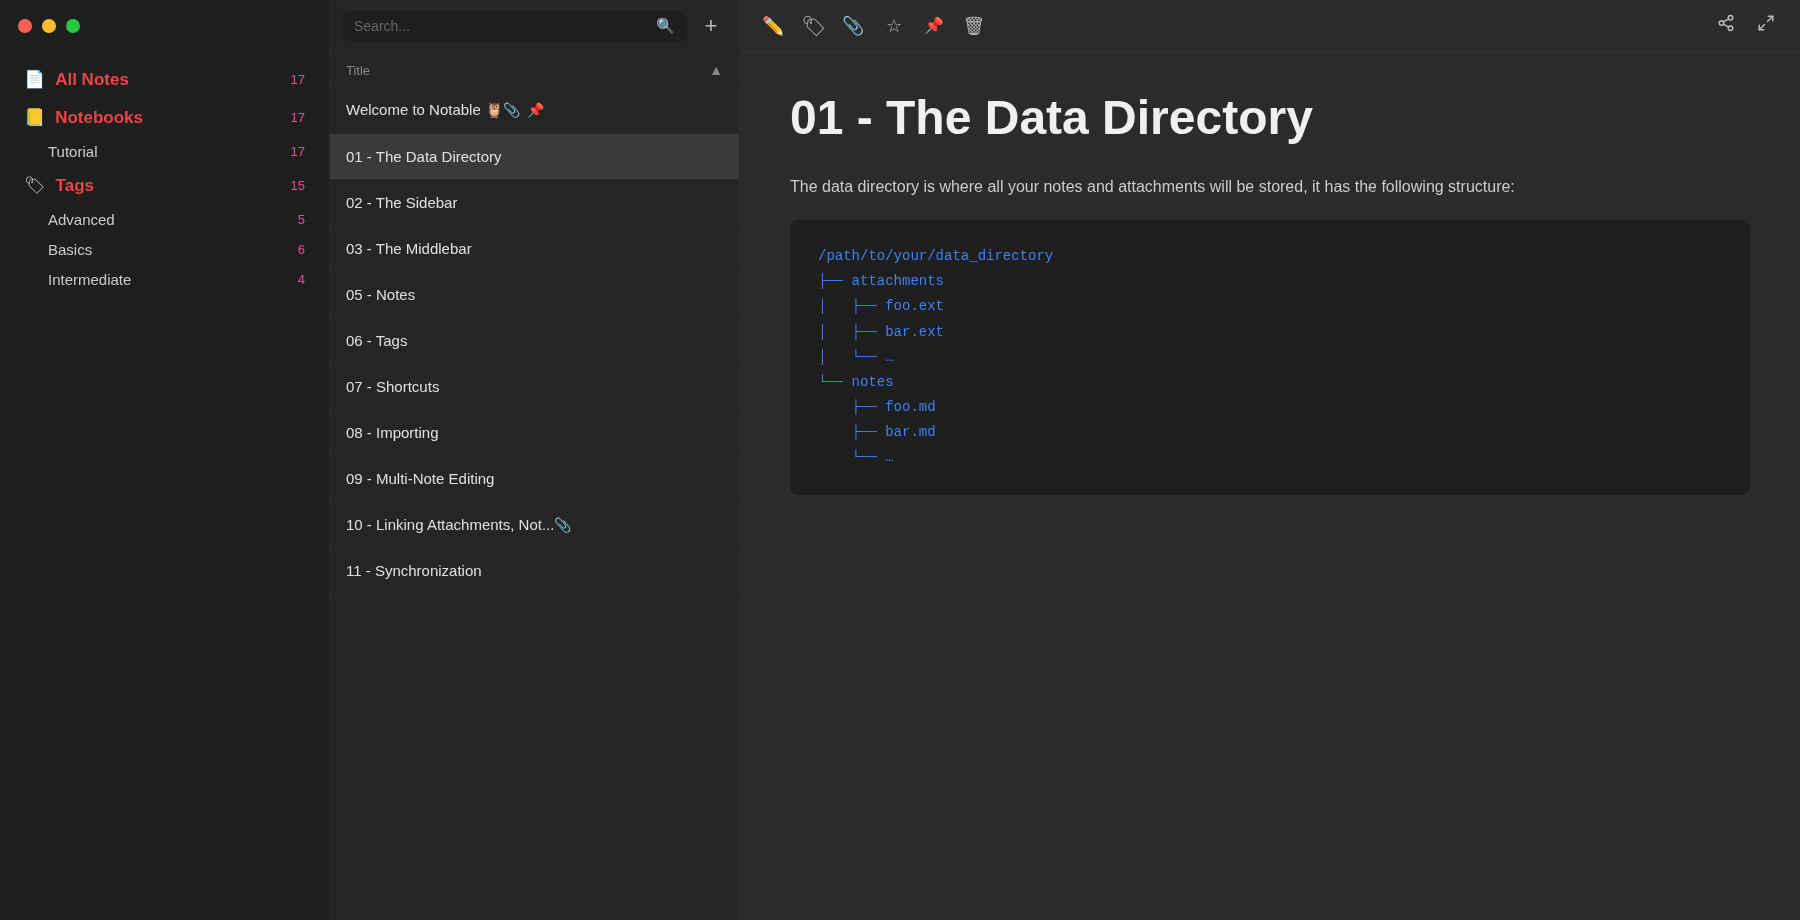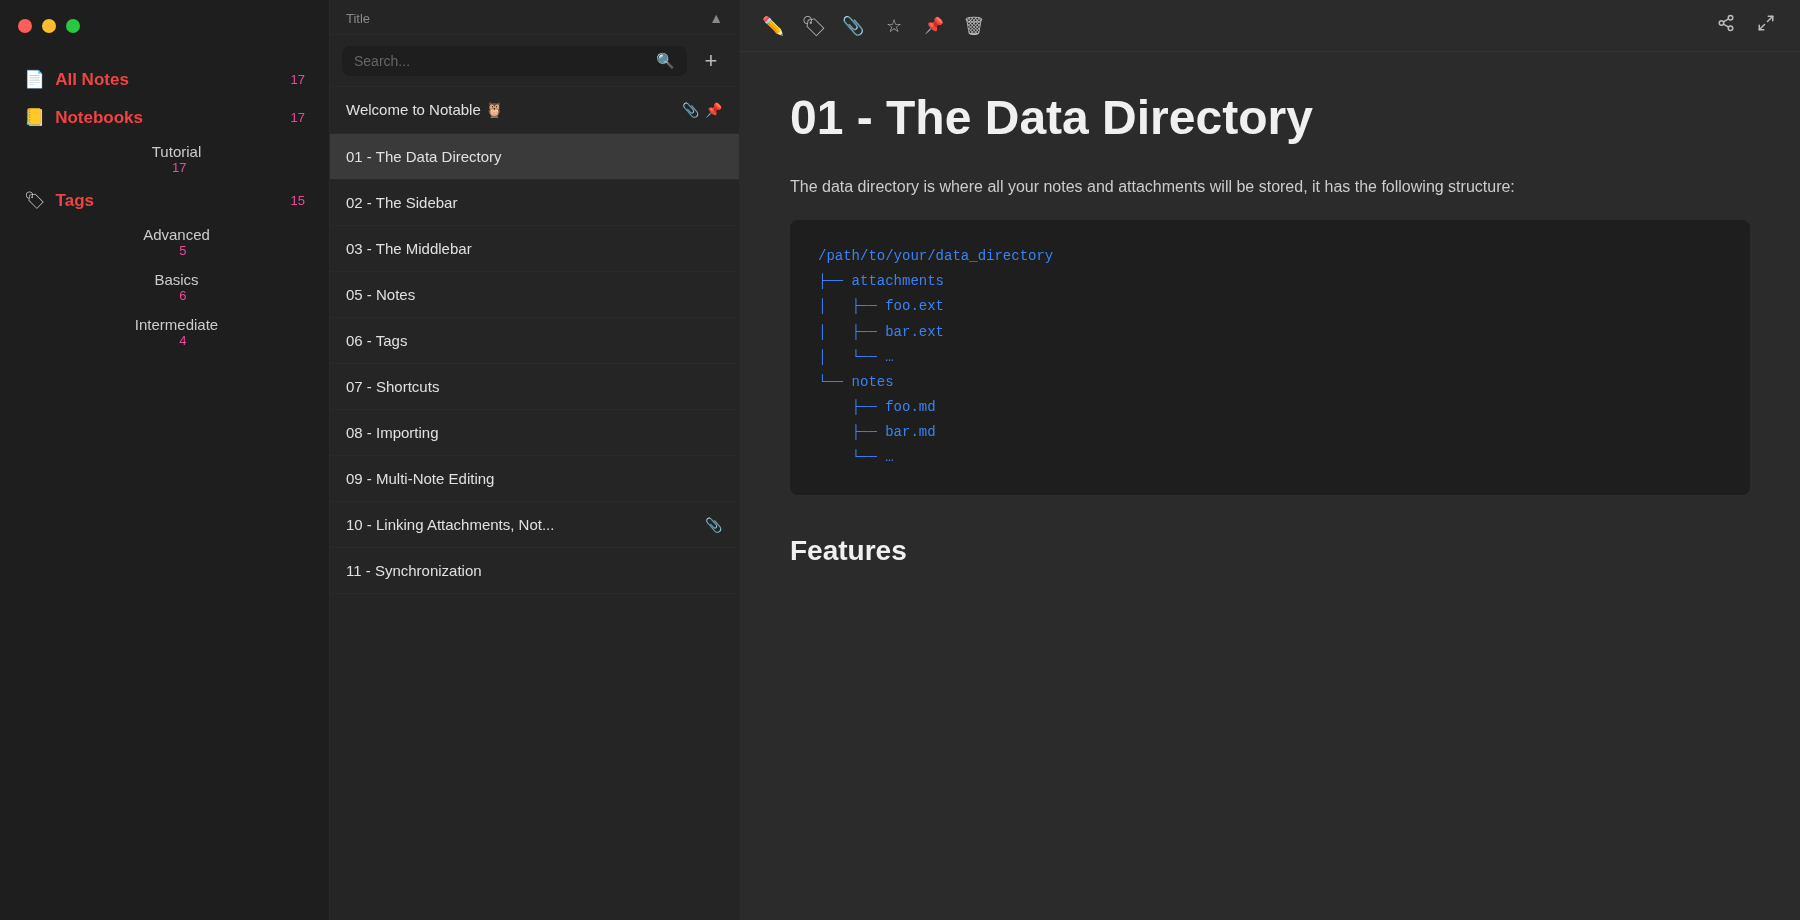--- a/index.html
+++ b/index.html
@@ -87,21 +87,20 @@
     .sidebar-tag-item {
       display: flex;
       align-items: center;
       justify-content: space-between;
       padding: 6px 18px 6px 42px;
       cursor: pointer;
       border-radius: 6px;
       margin: 1px 6px;
       color: #cccccc;
       font-size: 14px;
-      flex-direction: column;
     }
 
     
     #middlebar {
       width: 410px;
       min-width: 410px;
       background: #252525;
       display: flex;
       flex-direction: column;
       height: 920px;
@@ -170,21 +169,20 @@
       flex: 1;
       overflow-y: auto;
     }
 
     .note-item {
       padding: 14px 16px;
       cursor: pointer;
       border-bottom: 1px solid #2a2a2a;
       display: flex;
       align-items: center;
-      justify-content: space-between;
     }
     .note-item.active { background: #3a3a3a; }
 
     .note-item-title {
       font-size: 15px;
       color: #e0e0e0;
       font-weight: 400;
     }
 
     .note-item-icons {
@@ -329,32 +327,32 @@
     </div>
 
     <div class="sidebar-tag-item">
       <span class="sidebar-item-label">Intermediate</span>
       <span class="sidebar-badge">4</span>
     </div>
   </div>
 </div>
 
 <div id="middlebar">
-  <div id="middlebar-header">
-    <span id="middlebar-header-title">Title</span>
-    <span style="color:#888; font-size:14px;">▲</span>
-  </div>
   <div id="middlebar-toolbar">
     <div id="search-input-wrap">
       <input id="search-input" type="text" placeholder="Search..." style="">
       <span style="color:#666; font-size:15px;">🔍</span>
     </div>
     <button class="middlebar-icon-btn">
       <span style="font-size:22px; color:#bbb;">+</span>
     </button>
+  </div>
+  <div id="middlebar-header">
+    <span id="middlebar-header-title">Title</span>
+    <span style="color:#888; font-size:14px;">▲</span>
   </div>
   <div id="note-list">
   <div class="note-item">
         <span class="note-item-title">Welcome to Notable 🦉</span>
         <div class="note-item-icons">
           <span>📎</span>
           <span>📌</span>
         </div>
       </div>
       <div class="note-item active">
@@ -451,16 +449,15 @@
       <p>The data directory is where all your notes and attachments will be stored, it has the following structure:</p>
       <div class="code-block">/path/to/your/data_directory
 ├── attachments
 │   ├── foo.ext
 │   ├── bar.ext
 │   └── …
 └── notes
     ├── foo.md
     ├── bar.md
     └── …</div>
-      <h2 id="features-heading">Features</h2>
     </div>
   </div>
 </div>
 
 </body></html>

